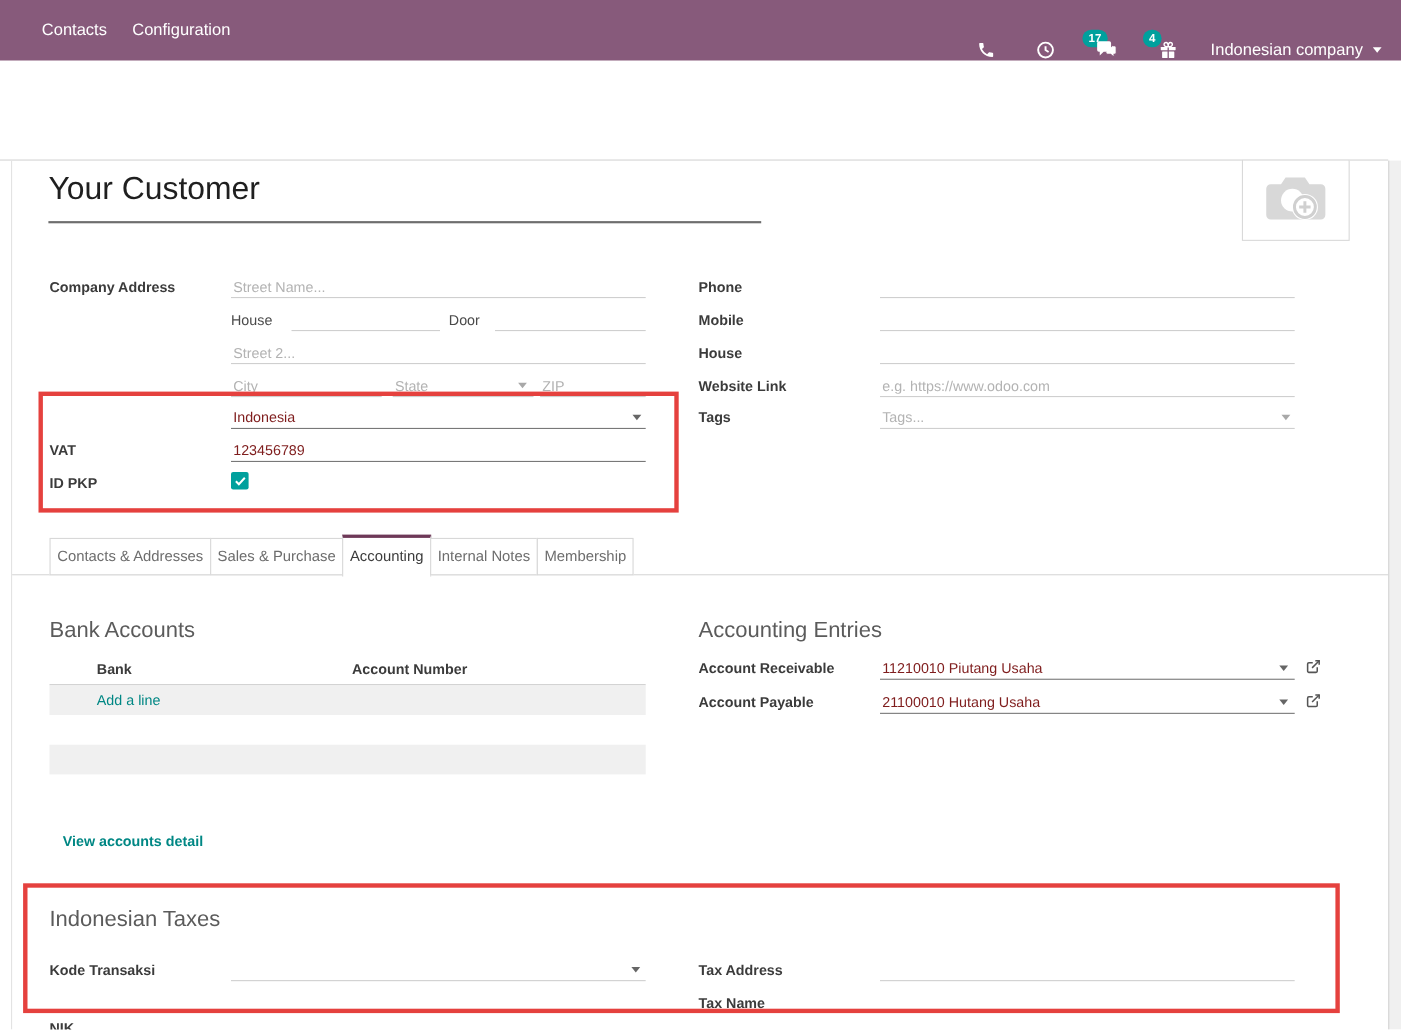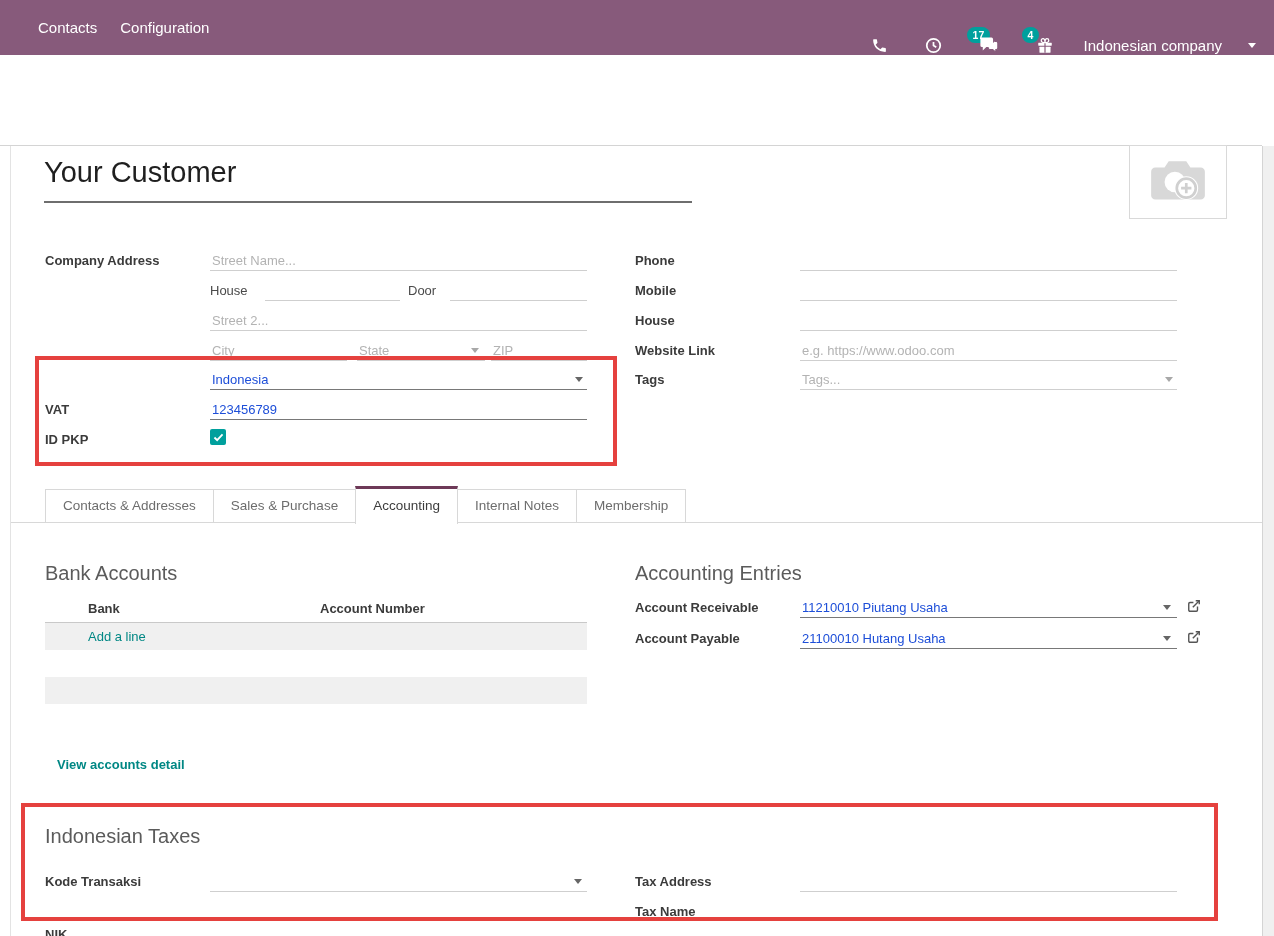--- a/index.html
+++ b/index.html
@@ -17,21 +17,21 @@
     justify-content:space-between;box-sizing:border-box;padding:0 18px 0 38px;
   }
   .nav-menus{display:flex;gap:23px;font-size:15px;}
   .nav-menus span{cursor:pointer;line-height:55px;}
   .nav-right{display:flex;align-items:center;}
   .nav-icon{position:relative;margin-left:36px;display:flex;align-items:center;cursor:pointer;}
   .badge{
     position:absolute;top:-9px;left:13px;background:#00A09D;color:#fff;
     font-size:10.5px;font-weight:bold;border-radius:9px;padding:2.5px 6px;line-height:1;margin-left:30px;
   }
-  .company{margin-left:30px;font-size:15px;display:flex;align-items:center;gap:26px;cursor:pointer;}
+  .company{margin-left:30px;font-size:15px;display:flex;align-items:center;gap:9px;cursor:pointer;}
   .caret{width:0;height:0;border-left:4px solid transparent;border-right:4px solid transparent;border-top:5px solid #666;}
   .caret.white{border-top-color:#fff;}
   .caret.light{border-top-color:#a8a8a8;}
   .caret.abs{position:absolute;}
 
   
   .sheet-topline{position:absolute;top:145px;left:0;width:1262px;height:1px;background:#d4d4d4;}
   .sheet-leftline{position:absolute;top:146px;left:10px;width:1px;height:790px;background:#e3e3e3;}
   .scroll-strip{position:absolute;top:146px;left:1262px;width:12px;height:790px;background:#f0f0f0;border-left:1px solid #d4d4d4;box-sizing:border-box;}
 
@@ -46,40 +46,40 @@
     position:absolute;left:1129px;top:145px;width:98px;height:74px;background:#fff;
     border:1px solid #d9d9d9;box-sizing:border-box;display:flex;align-items:center;justify-content:center;cursor:pointer;
   }
 
   
   .lbl{position:absolute;font-size:13px;font-weight:bold;color:#3b3b3b;height:21px;line-height:21px;white-space:nowrap;}
   .sublbl{position:absolute;font-size:13px;font-weight:400;color:#4a4a4a;height:21px;line-height:21px;text-align:right;}
   .fld{
     position:absolute;height:21px;box-sizing:border-box;border:none;outline:none;
     border-bottom:1px solid #cfcfcf;background:transparent;font-size:13px;
-    font-family:inherit;color:#1d4ed8;padding:0 2px;
+    font-family:inherit;color:#7f1d1d;padding:0 2px;
   }
   .fld::placeholder{color:#b3b3b3;}
   .fld.filled{border-bottom-color:#787878;}
   .checkbox{
     position:absolute;left:210px;top:429px;width:16px;height:16px;background:#00A09D;
     border-radius:2px;display:flex;align-items:center;justify-content:center;cursor:pointer;
   }
   .extlink{position:absolute;cursor:pointer;line-height:0;}
 
   
   .annotation{position:absolute;border:4px solid #E5413E;box-sizing:border-box;pointer-events:none;z-index:9;}
   #anno-vat{left:35px;top:356px;width:582px;height:110px;}
   #anno-taxes{left:21px;top:803px;width:1197px;height:118px;}
 
   
   .tabbar-line{position:absolute;top:522px;left:11px;width:1251px;height:1px;background:#d8d8d8;z-index:1;}
   .tabs{position:absolute;left:45px;top:489px;height:34px;display:flex;z-index:2;}
   .tab{
-    box-sizing:border-box;height:34px;line-height:32px;padding:0 17px;font-size:13.5px;
+    box-sizing:border-box;height:34px;line-height:32px;padding:0 6px;font-size:13.5px;
     color:#6d6d6d;background:#fff;border:1px solid #d8d8d8;margin-left:-1px;cursor:pointer;white-space:nowrap;
   }
   .tab:first-child{margin-left:0;}
   .tab.active{
     margin-top:-3px;height:38px;line-height:33px;border-top:3px solid #6e3958;
     border-bottom:none;color:#3c3c3c;background:#fff;
   }
 
   
   .section-title{position:absolute;font-size:20px;color:#5b5b5b;white-space:nowrap;}

